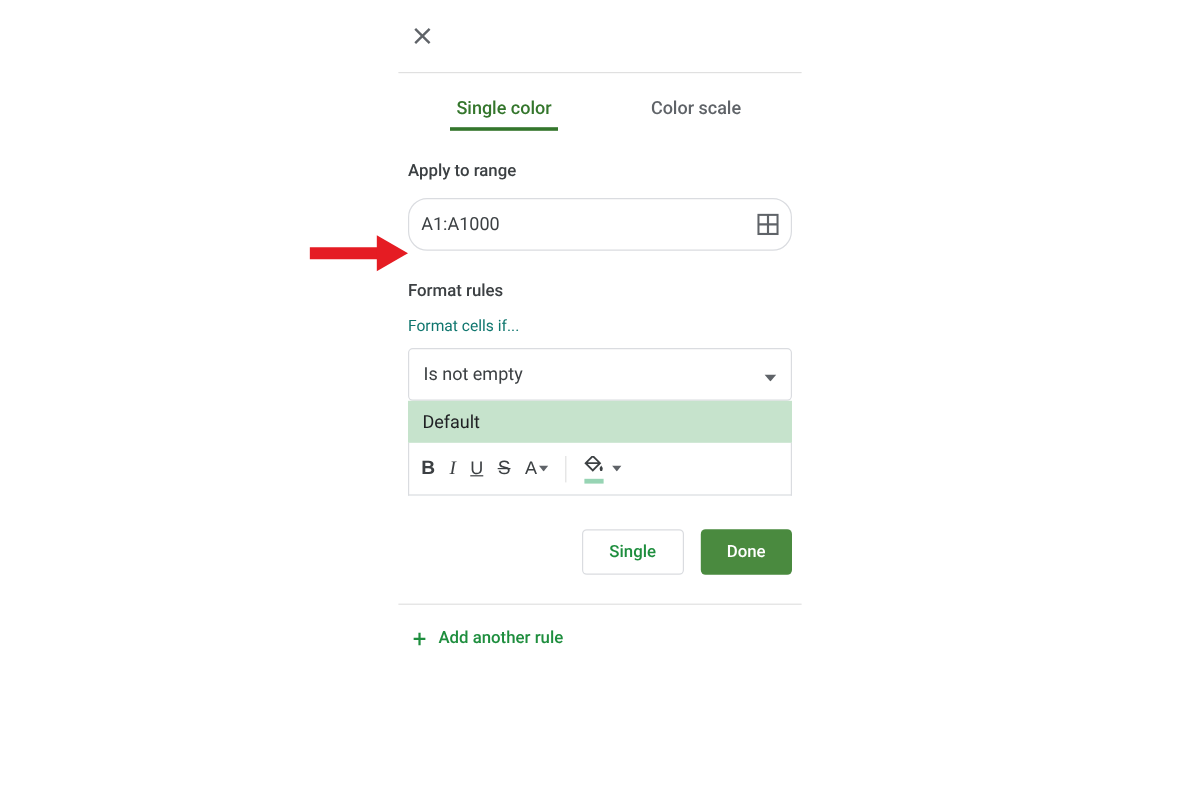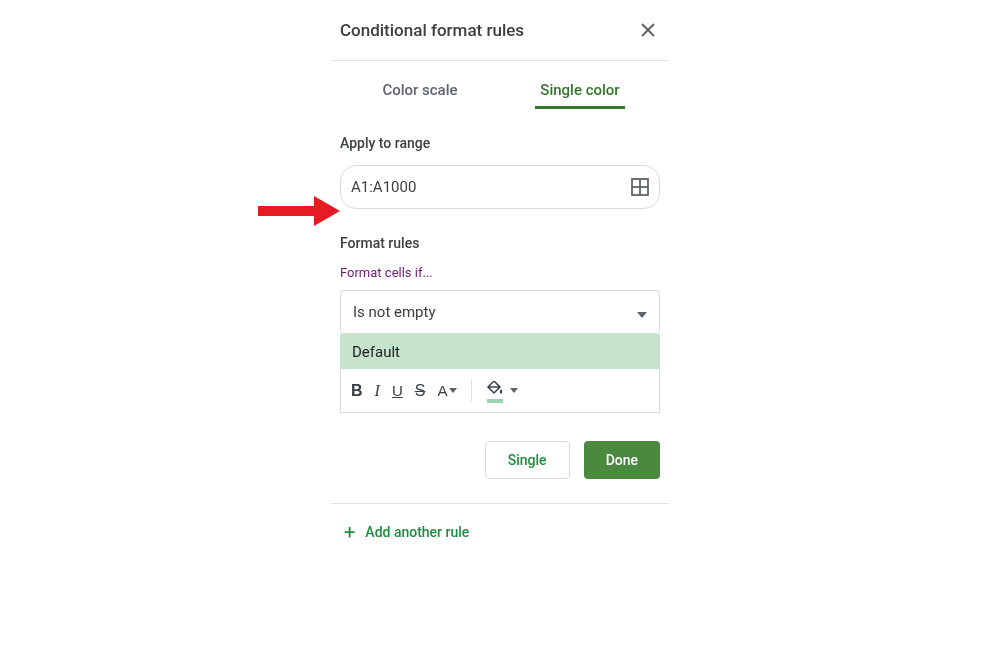--- a/index.html
+++ b/index.html
@@ -96,21 +96,21 @@
       color: #3c4043;
       font-family: inherit;
     }
     .grid-icon {
       color: #5f6368;
       cursor: pointer;
       display: flex;
     }
     .sub-label {
       font-size: 13px;
-      color: #701a75;
+      color: #0f766e;
       margin-bottom: 10px;
       margin-top: 22px;
     }
     .select-wrap {
       border: 1px solid #dadce0;
       border-radius: 4px;
       display: flex;
       align-items: center;
       justify-content: space-between;
       padding: 10px 12px;
@@ -226,34 +226,33 @@
 </head>
 <body>
 
 <svg class="arrow" width="82" height="34" viewBox="0 0 82 34">
   <line x1="0" y1="17" x2="60" y2="17" stroke="#e51c23" stroke-width="10"></line>
   <polygon points="56,2 82,17 56,32" fill="#e51c23"></polygon>
 </svg>
 
 <div class="panel">
   <div class="header">
-    <div class="header-title">Conditional format rules</div>
     <div class="close-btn">
       <svg width="16" height="16" viewBox="0 0 16 16">
         <line x1="2" y1="2" x2="14" y2="14" stroke="#5f6368" stroke-width="2"></line>
         <line x1="14" y1="2" x2="2" y2="14" stroke="#5f6368" stroke-width="2"></line>
       </svg>
     </div>
   </div>
 
   <div class="divider"></div>
 
   <div class="tabs">
+    <div class="tab active">Single color</div>
     <div class="tab">Color scale</div>
-    <div class="tab active">Single color</div>
   </div>
 
   <div class="section-title">Apply to range</div>
 
   <div class="range-input-wrap">
     <input class="range-input" value="A1:A1000" style="">
     <div class="grid-icon">
       <svg width="18" height="18" viewBox="0 0 18 18">
         <rect x="1" y="1" width="16" height="16" fill="none" stroke="#5f6368" stroke-width="1.8"></rect>
         <line x1="9" y1="1" x2="9" y2="17" stroke="#5f6368" stroke-width="1.8"></line>

